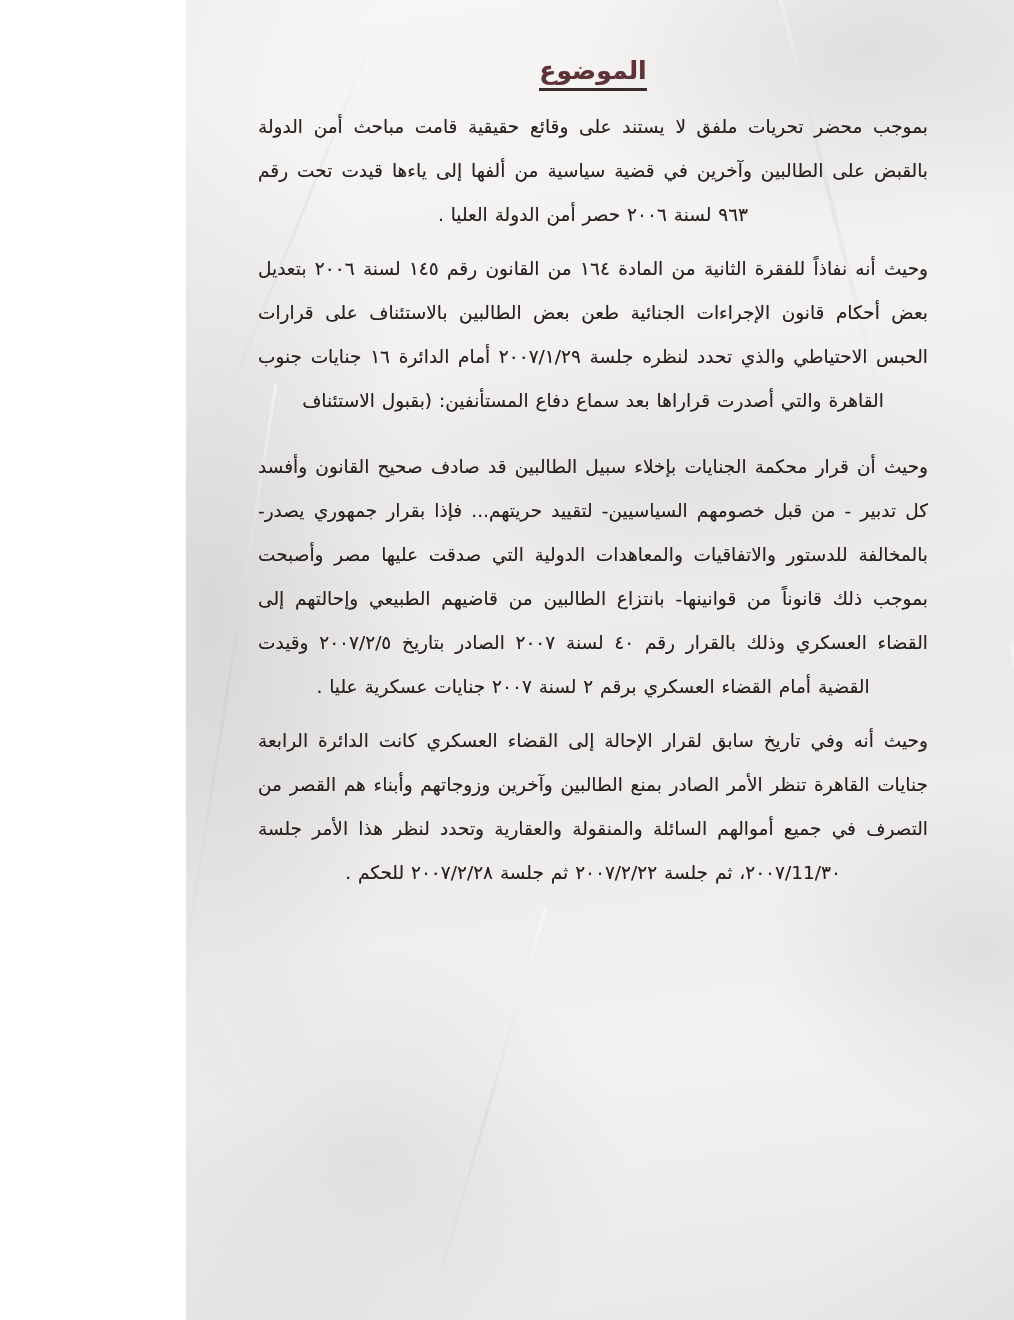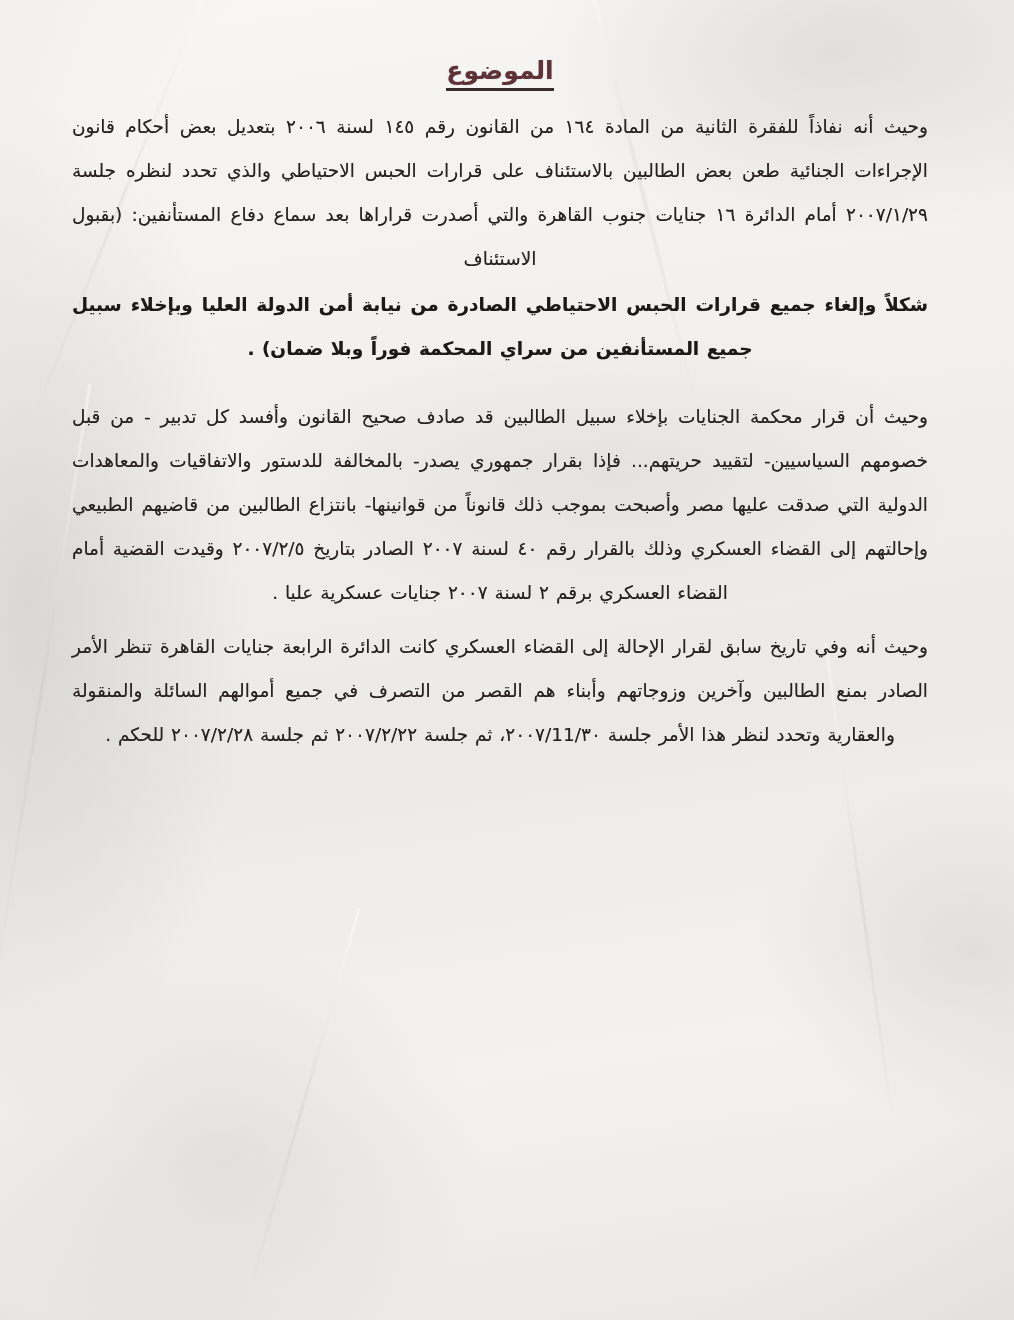--- a/index.html
+++ b/index.html
@@ -2,21 +2,21 @@
 <html lang="ar" dir="rtl"><head>
 <meta charset="utf-8">
 <style>
   html, body {
     margin: 0;
     padding: 0;
     background: #ffffff;
   }
   .page {
     position: relative;
-    width: 1014px;
+    width: 828px;
     height: 1320px;
     overflow: hidden;
     background:
       radial-gradient(ellipse 420px 260px at 82% 4%, rgba(208,206,204,0.55) 0%, rgba(208,206,204,0) 70%),
       radial-gradient(ellipse 300px 700px at 3% 46%, rgba(196,194,192,0.50) 0%, rgba(196,194,192,0) 72%),
       radial-gradient(ellipse 520px 200px at 60% 36%, rgba(214,212,210,0.45) 0%, rgba(214,212,210,0) 70%),
       radial-gradient(ellipse 360px 300px at 22% 88%, rgba(206,204,202,0.45) 0%, rgba(206,204,202,0) 72%),
       radial-gradient(ellipse 300px 240px at 96% 72%, rgba(203,201,199,0.45) 0%, rgba(203,201,199,0) 72%),
       linear-gradient(172deg, #f7f6f5 0%, #f2f1ef 28%, #eceae8 55%, #f3f2f0 78%, #e9e7e5 100%);
     font-family: "DejaVu Sans", "Liberation Sans", sans-serif;
@@ -88,25 +88,25 @@
   <div class="crease c3"></div>
   <div class="crease c4"></div>
   <div class="crease c5"></div>
 
   <div class="content">
 
     <div class="doc-title">
       <span class="u">الموضوع</span>
     </div>
 
+    <p class="para">بموجب محضر تحريات ملفق لا يستند على وقائع حقيقية قامت مباحث أمن الدولة بالقبض على الطالبين وآخرين في قضية سياسية من ألفها إلى ياءها قيدت تحت رقم ٩٦٣ لسنة ٢٠٠٦ حصر أمن الدولة العليا .</p>
 
 
     <p class="para tight">وحيث أنه نفاذاً للفقرة الثانية من المادة ١٦٤ من القانون رقم ١٤٥ لسنة ٢٠٠٦ بتعديل بعض أحكام قانون الإجراءات الجنائية طعن بعض الطالبين بالاستئناف على قرارات الحبس الاحتياطي والذي تحدد لنظره جلسة ٢٠٠٧/١/٢٩ أمام الدائرة ١٦ جنايات جنوب القاهرة والتي أصدرت قراراها بعد سماع دفاع المستأنفين: (بقبول الاستئناف</p>
 
-    <p class="para bold gap-after">شكلاً وإلغاء جميع قرارات الحبس الاحتياطي الصادرة من نيابة أمن الدولة العليا وبإخلاء سبيل جميع المستأنفين من سراي المحكمة فوراً وبلا ضمان) .</p>
 
     <p class="para gap-before">وحيث أن قرار محكمة الجنايات بإخلاء سبيل الطالبين قد صادف صحيح القانون وأفسد كل تدبير -   من قبل خصومهم السياسيين-   لتقييد حريتهم... فإذا بقرار جمهوري يصدر-    بالمخالفة للدستور والاتفاقيات والمعاهدات الدولية التي صدقت عليها مصر وأصبحت بموجب ذلك قانوناً من قوانينها-    بانتزاع الطالبين من قاضيهم الطبيعي وإحالتهم إلى القضاء العسكري وذلك بالقرار رقم ٤٠ لسنة ٢٠٠٧ الصادر بتاريخ ٢٠٠٧/٢/٥ وقيدت القضية أمام القضاء العسكري برقم ٢ لسنة ٢٠٠٧ جنايات عسكرية عليا .</p>
 
     <p class="para">وحيث أنه وفي تاريخ سابق لقرار الإحالة إلى القضاء العسكري كانت الدائرة الرابعة جنايات القاهرة تنظر الأمر الصادر بمنع الطالبين وآخرين وزوجاتهم وأبناء هم القصر من التصرف في جميع أموالهم السائلة والمنقولة والعقارية وتحدد لنظر هذا الأمر جلسة ٢٠٠٧/11/٣٠، ثم جلسة ٢٠٠٧/٢/٢٢ ثم جلسة ٢٠٠٧/٢/٢٨ للحكم .</p>
 
 
   </div>
 
   <div class="vignette"></div>
 </div>

